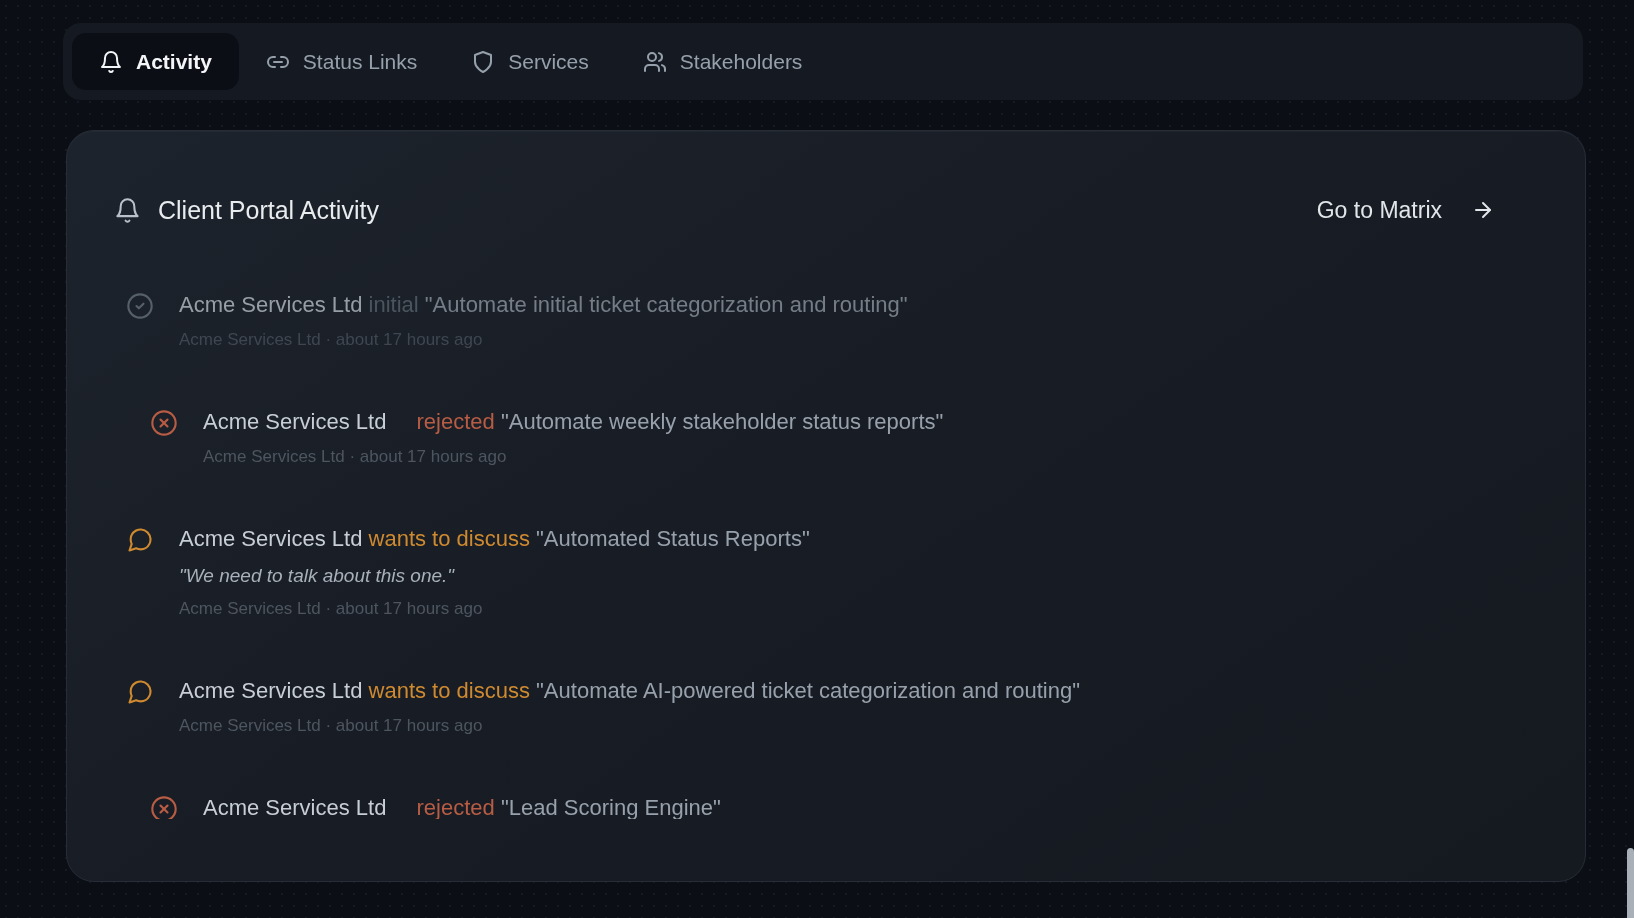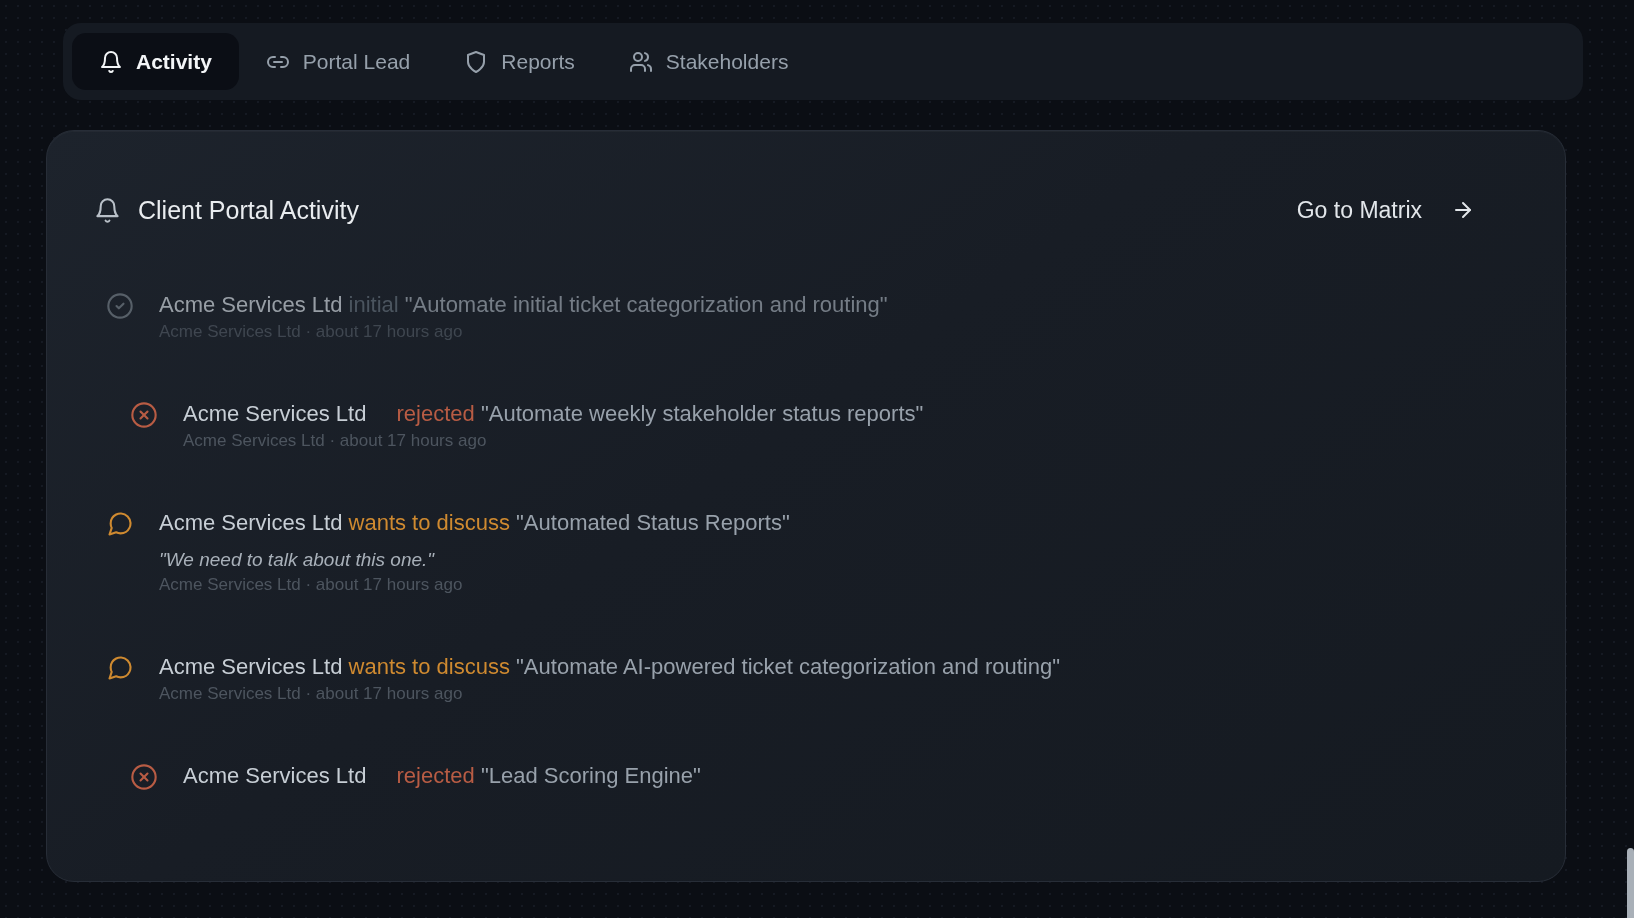--- a/index.html
+++ b/index.html
@@ -23,21 +23,21 @@
   .tab {
     height:57px; padding:0 27px; border-radius:14px;
     display:flex; align-items:center; gap:13px;
     font-size:21px; color:#96a0ab; cursor:pointer; white-space:nowrap;
   }
   .tab svg { width:24px; height:24px; }
   .tab.active { background:#0b0e15; color:#f3f5f7; font-weight:700; }
 
   
   .card {
-    position:absolute; left:46px; top:130px; width:1520px; height:752px;
+    position:absolute; left:66px; top:130px; width:1520px; height:752px;
     border-radius:28px;
     background:linear-gradient(145deg,#1d232c 0%,#181d25 45%,#151a21 100%);
     border:1px solid #272d37;
     box-shadow:inset 0 1px 0 rgba(255,255,255,0.03);
     overflow:hidden;
   }
   .card-header {
     display:flex; align-items:center; padding:62px 90px 0 47px;
   }
   .hdr-left { display:flex; align-items:center; gap:17px; flex:1; min-height:34px; }
@@ -53,21 +53,21 @@
   .list { margin:63px 48px 0 59px; height:529px; overflow:hidden; }
   .row { display:flex; gap:25px; margin-bottom:55px; }
   .row.dimmed { opacity:0.72; }
   .row-icon { width:28px; height:28px; flex:none; margin-top:2px; }
   .row-icon svg { width:28px; height:28px; }
   .row-body { min-width:0; }
   .main { font-size:22px; line-height:30px; }
   .actor { color:#c7ced5; font-weight:500;margin-top:36px; }
   .subject { color:#98a1ab; }
   .quote { margin-top:8px; font-size:19px; line-height:27px; font-style:italic; color:#a8b0b9; }
-  .meta { font-size:17px; line-height:24px; color:#4d555f; }
+  .meta { margin-top:8px; font-size:17px; line-height:24px; color:#4d555f; }
 
   .st-approved { color:var(--c-approved,#5d6873); }
   .st-rejected { color:var(--c-rejected,#b85c44);margin-left:24px; }
   .st-discuss  { color:var(--c-discuss,#cf8a30); }
   .row-icon.st-approved { color:var(--c-approved_icon,#6e7881); }
 
   
   .scroll-thumb {
     position:absolute; right:0; top:848px; width:7px; height:90px;
     background:#a9b0b8; border-radius:5px;
@@ -87,29 +87,29 @@
     <span>Activity</span>
   </div>
   <div class="tab">
     <span>
       <svg viewBox="0 0 24 24" fill="none" stroke="currentColor" stroke-width="2" stroke-linecap="round" stroke-linejoin="round">
           <path d="M9 17H7A5 5 0 0 1 7 7h2"></path>
           <path d="M15 7h2a5 5 0 1 1 0 10h-2"></path>
           <line x1="8" y1="12" x2="16" y2="12"></line>
         </svg>
     </span>
-    <span>Portal Lead</span>
+    <span>Status Links</span>
   </div>
   <div class="tab">
     <span>
       <svg viewBox="0 0 24 24" fill="none" stroke="currentColor" stroke-width="2" stroke-linecap="round" stroke-linejoin="round">
           <path d="M12 22s8-4 8-10V5l-8-3-8 3v7c0 6 8 10 8 10z"></path>
         </svg>
     </span>
-    <span>Reports</span>
+    <span>Services</span>
   </div>
   <div class="tab">
     <span>
       <svg viewBox="0 0 24 24" fill="none" stroke="currentColor" stroke-width="2" stroke-linecap="round" stroke-linejoin="round">
           <path d="M16 21v-2a4 4 0 0 0-4-4H6a4 4 0 0 0-4 4v2"></path>
           <circle cx="9" cy="7" r="4"></circle>
           <path d="M22 21v-2a4 4 0 0 0-3-3.87"></path>
           <path d="M16 3.13a4 4 0 0 1 0 7.75"></path>
         </svg>
     </span>

